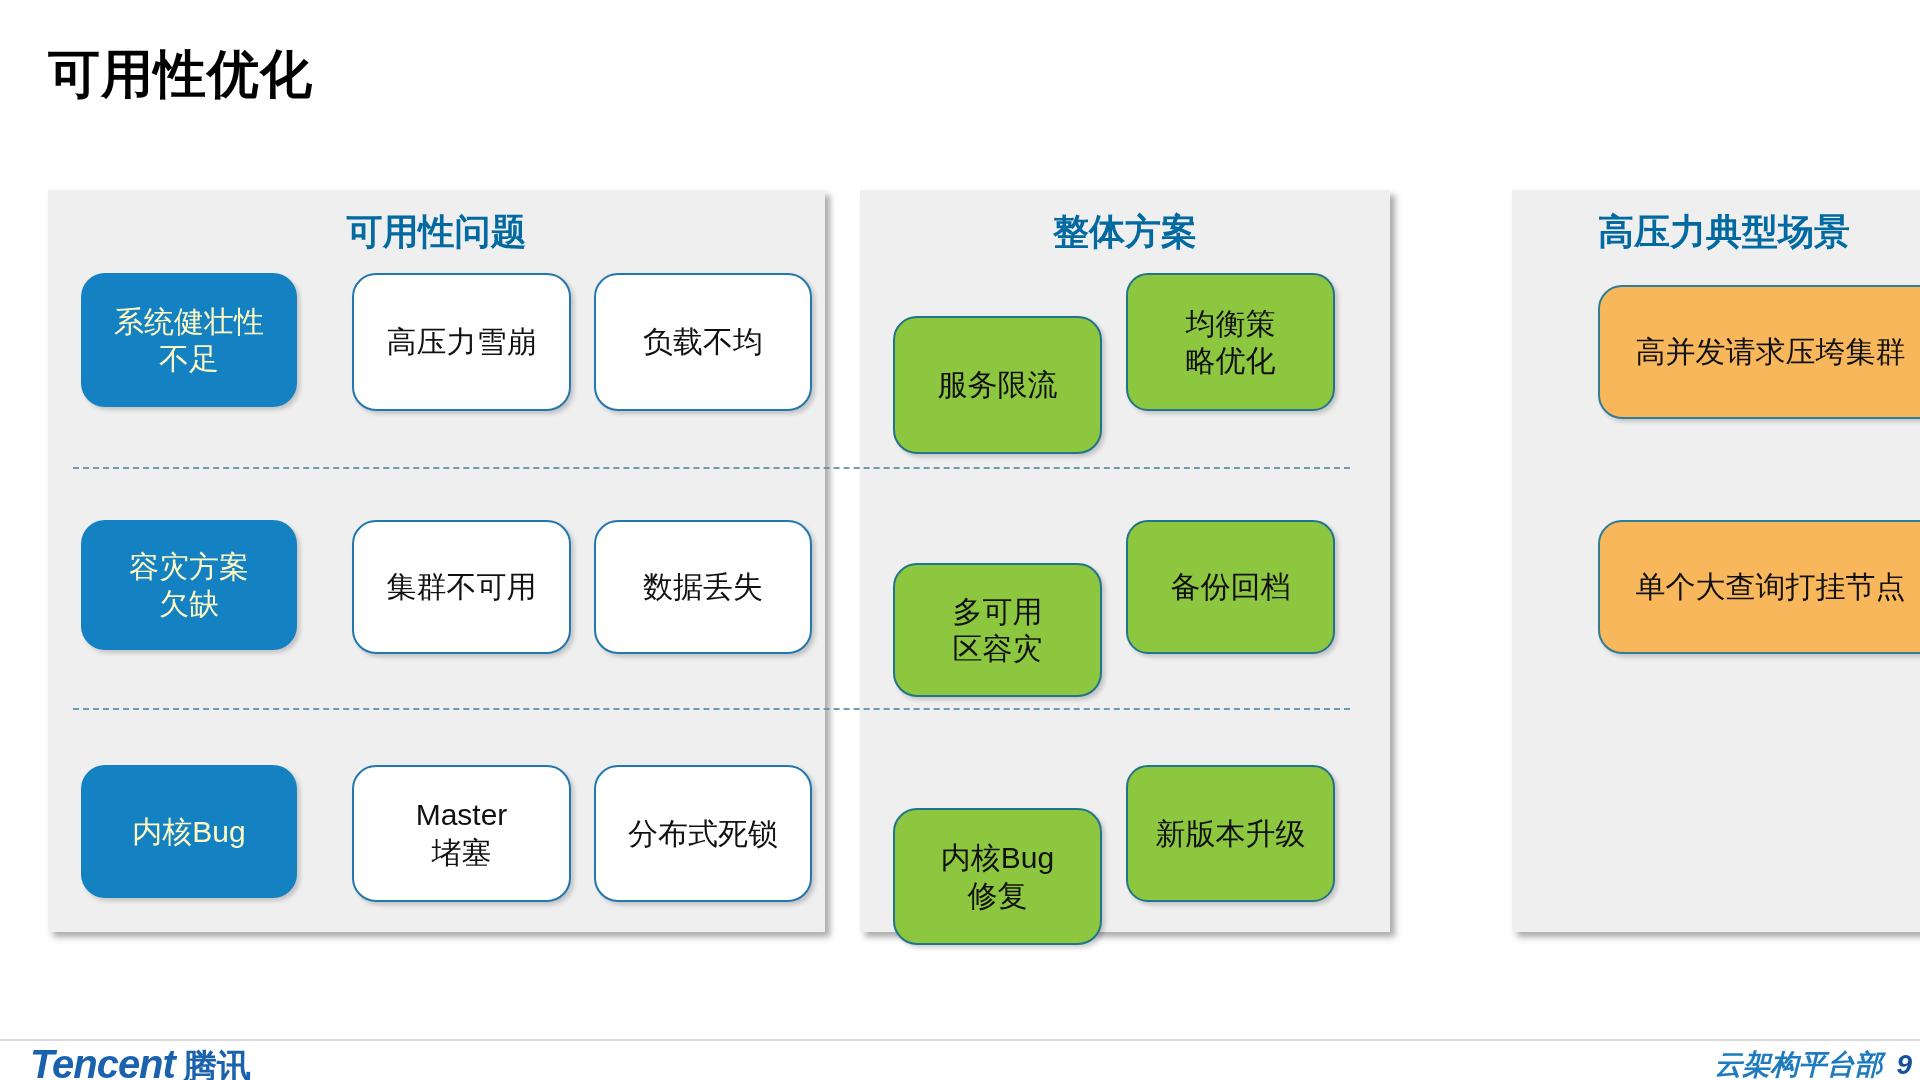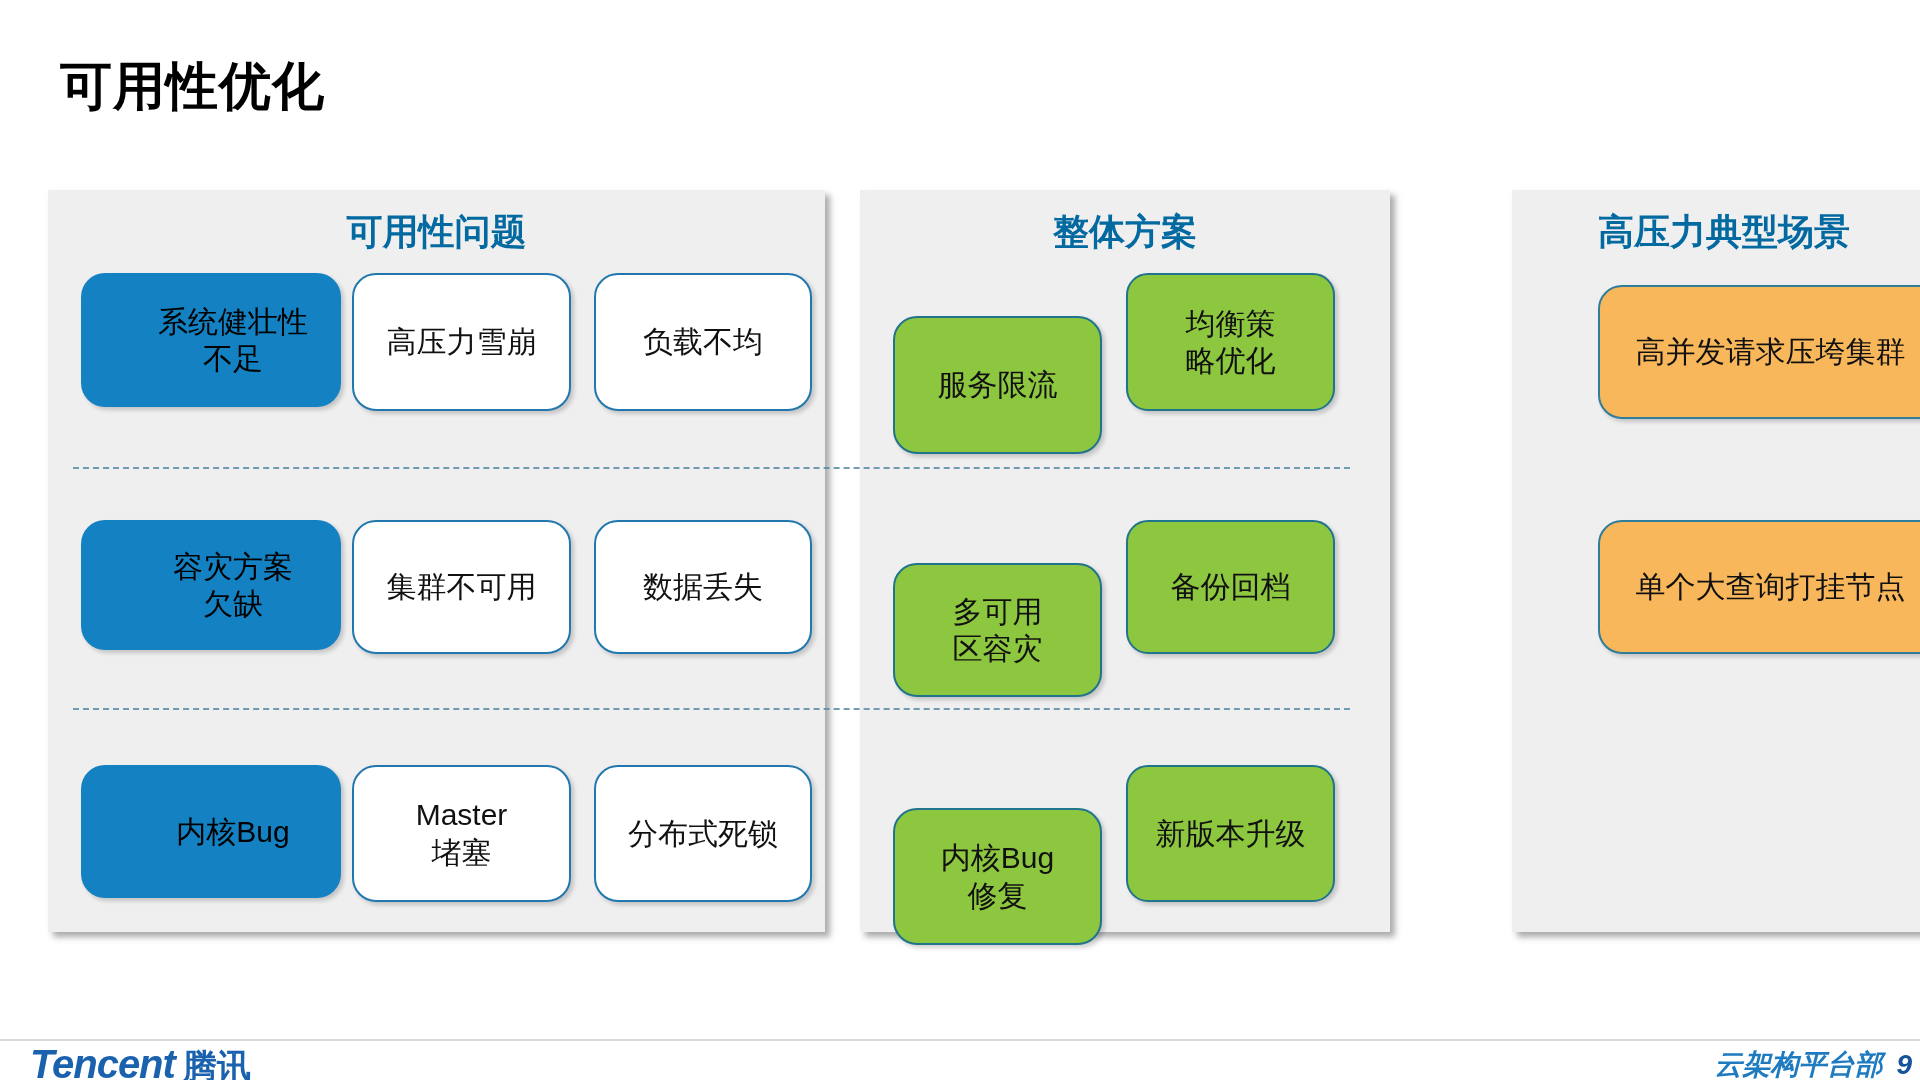--- a/index.html
+++ b/index.html
@@ -1,31 +1,31 @@
 <!DOCTYPE html>
 <html style="--category-blue: #1381C2; --solution-green: #8DC63F; --scenario-orange: #F9B75B; --panel-bg: #EFEFEF; --white-box-border: #2278AE; --green-border: #20748C; --orange-border: #2F7D99; --dashed-line: #5A8CA6; --footer-blue: #1A62AD; --dept-blue: #1E7BC0; --page-num-blue: #15549A;"><head>
 <meta charset="utf-8">
 <style>
   html,body{margin:0;padding:0;background:#fff;}
   body{width:1920px;height:1080px;font-family:"Liberation Sans","DejaVu Sans",sans-serif;}
   .stage{position:relative;width:1920px;height:1080px;background:#ffffff;overflow:hidden;}
 
-  .title{position:absolute;left:48px;top:40px;margin:12px;font-size:52px;font-weight:800;color:#000;letter-spacing:1px;}
+  .title{position:absolute;left:48px;top:40px;margin:0;font-size:52px;font-weight:800;color:#000;letter-spacing:1px;}
 
   .panel{position:absolute;top:190px;height:742px;background:var(--panel-bg);box-shadow:5px 5px 6px rgba(90,90,90,.5);}
   .panel-problems{left:48px;width:777px;}
   .panel-solutions{left:860px;width:530px;}
   .panel-scenarios{left:1512px;width:424px;}
   .panel-header{position:absolute;top:18px;left:0;width:100%;text-align:center;font-size:36px;font-weight:800;color:#0369a1;}
 
   .box{position:absolute;border-radius:24px;display:flex;flex-direction:column;align-items:center;justify-content:center;
        text-align:center;font-size:30px;line-height:1.25;color:#111;box-shadow:3px 3px 4px rgba(0,0,0,.18);}
   .box span{display:block;}
 
-  .cat{background:var(--category-blue);color:#000000;padding-left:44px;}
+  .cat{background:var(--category-blue);color:#fef9c3;}
   .issue{background:#ffffff;border:2px solid var(--white-box-border);}
   .sol{background:var(--solution-green);border:2px solid var(--green-border);}
   .scen{background:var(--scenario-orange);border:2px solid var(--orange-border);margin-left:45px;}
 
   
   .c1{left:33px;width:216px;}
   .c2{left:304px;width:215px;}
   .c3{left:546px;width:214px;}
   .r1{top:83px;height:134px;}
   .r2{top:330px;height:130px;}

